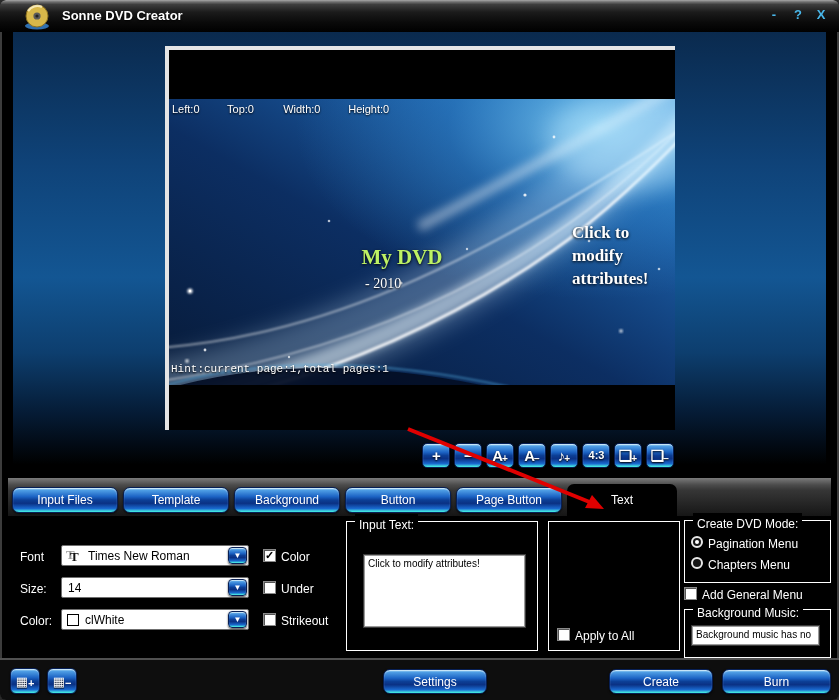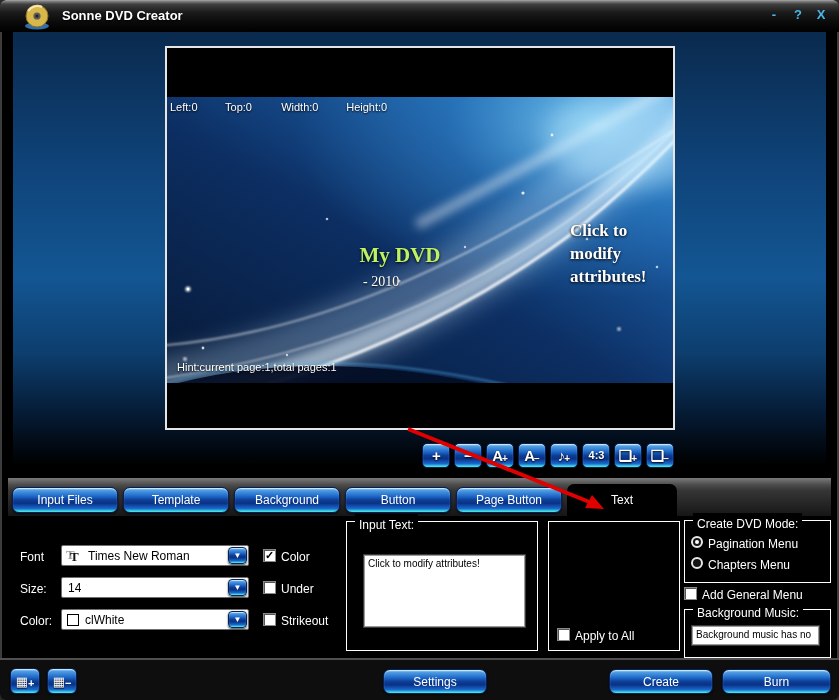--- a/index.html
+++ b/index.html
@@ -12,26 +12,26 @@
   .abs{position:absolute;}
   
   .titlebar{left:0;top:0;width:839px;height:32px;
     background:linear-gradient(180deg,#a9a9a9 0%,#6f6f6f 6%,#3e3e3e 14%,#1b1b1b 38%,#0a0a0a 70%,#000 100%);
     border-radius:6px 6px 0 0;}
   .title-text{left:62px;top:8px;color:#fff;font-size:13px;font-weight:bold;text-shadow:0 1px 2px #000;}
   .winbtn{top:7px;width:16px;height:16px;color:#49b7ea;font-size:13px;font-weight:bold;text-align:center;cursor:pointer;}
   
   .preview-panel{left:13px;top:32px;width:813px;height:446px;
     background:linear-gradient(180deg,#0a2a4e 0%,#0f4379 30%,#135693 55%,#0d3e6e 72%,#051a33 86%,#000 97%);}
-  .frame{left:165px;top:46px;width:510px;height:384px;border:2px solid #e5e5e5;background:#000;}
+  .frame{left:165px;top:46px;width:510px;height:384px;border:4px solid #e5e5e5;background:#000;}
   .lb{left:0;width:506px;background:#000;}
   .menu-img{left:0;top:49px;width:506px;height:286px;overflow:hidden;}
   .coords{left:3px;top:4px;color:#fff;font-size:11px;text-shadow:0 1px 2px #000;}
   .coords span{display:inline-block;}
-  .hint{left:10px;top:264px;color:#fff;font-size:11px;text-shadow:0 1px 2px #000;}
+  .hint{left:2px;top:264px;color:#fff;font-size:11px;text-shadow:0 1px 2px #000;font-family:Liberation Mono, monospace;}
   .menu-title{left:0;top:146px;width:466px;text-align:center;color:#bef264;
     font-family:"Liberation Serif",serif;font-weight:bold;font-size:21px;text-shadow:0 1px 3px #000;cursor:pointer;}
   .menu-year{left:196px;top:177px;color:#fff;font-family:"Liberation Serif",serif;font-size:14px;text-shadow:0 1px 2px #000;cursor:pointer;}
   .menu-overlay{left:403px;top:122px;color:#fff;font-family:"Liberation Serif",serif;
     font-weight:bold;font-size:17px;line-height:23px;text-shadow:0 1px 3px #000;cursor:pointer;}
   
   .glass{
     background:linear-gradient(180deg,#9ed6f4 0%,#4e9de4 10%,#1c63c4 36%,#0c3f96 50%,#0a3184 64%,#1a6ad0 86%,#45e0e2 97%,#31e8d6 100%);
     border:1px solid #071f55;border-radius:7px;color:#fff;
     box-shadow:inset 0 1px 1px rgba(255,255,255,.55),0 1px 2px rgba(0,0,0,.7);

